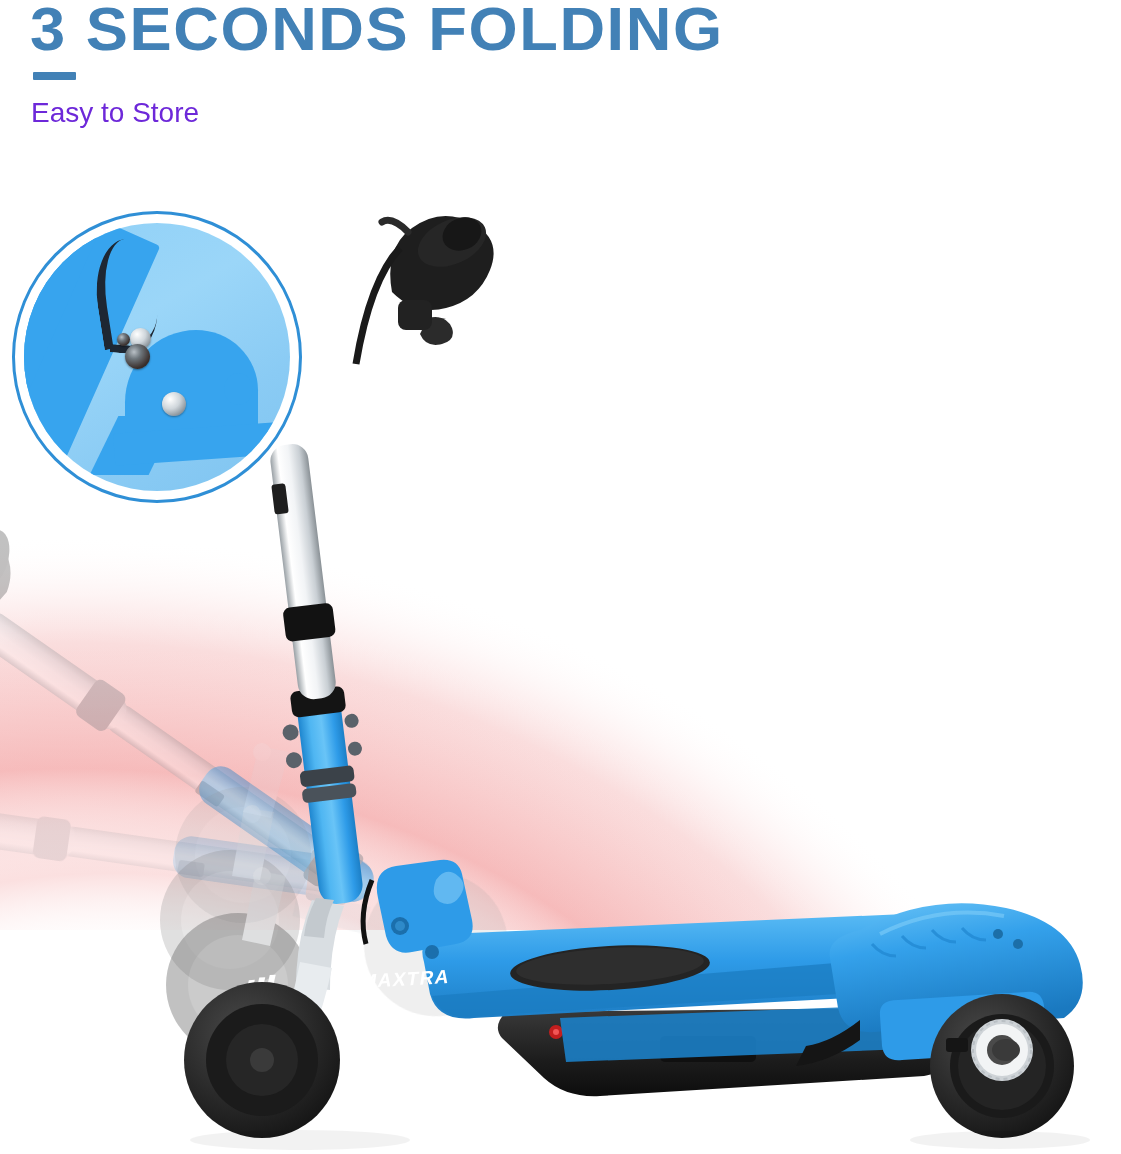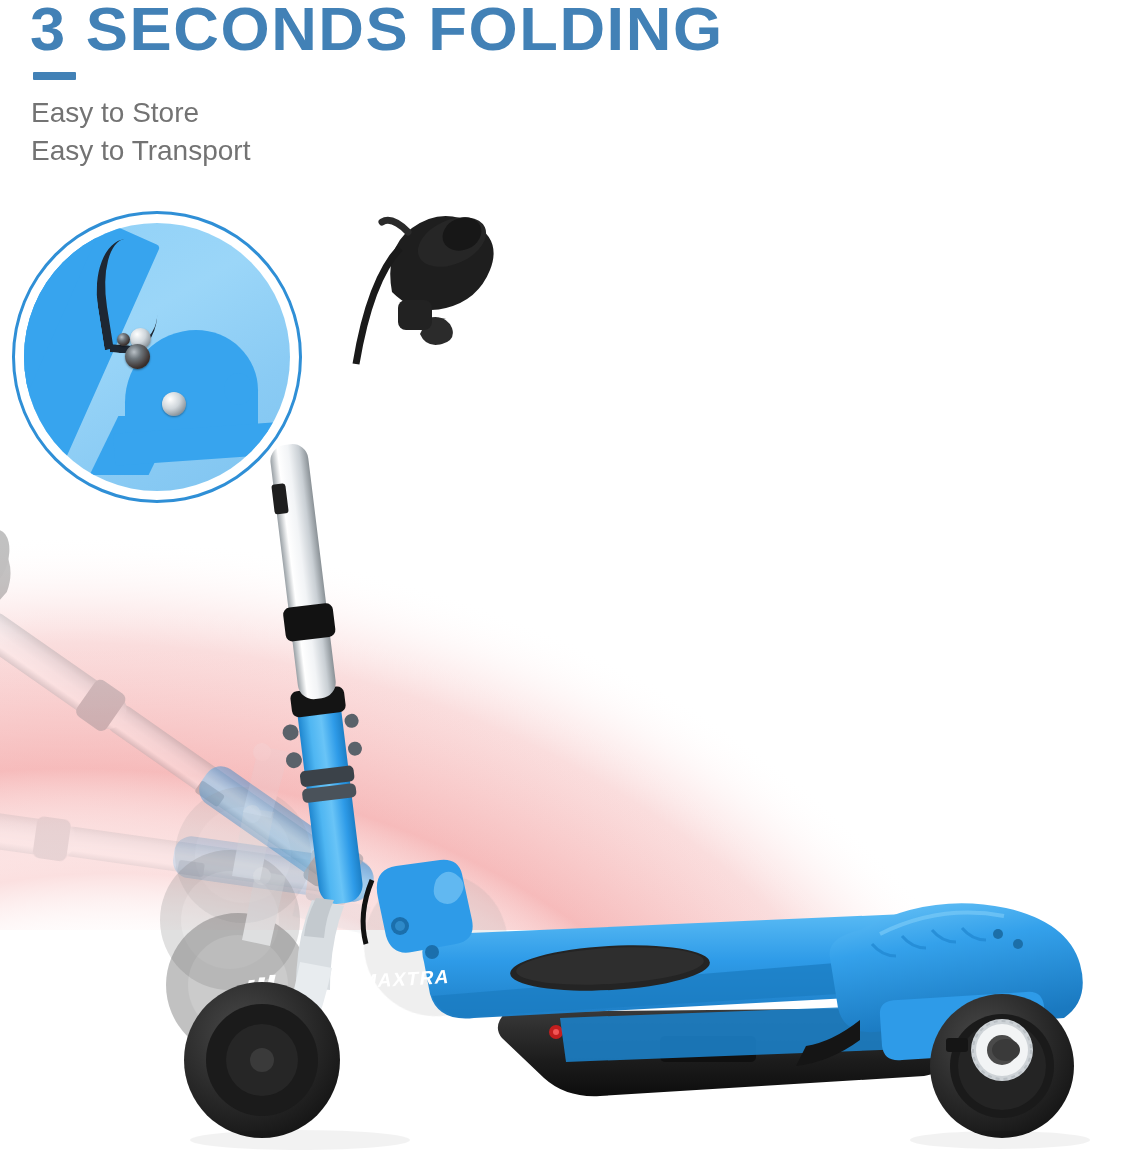--- a/index.html
+++ b/index.html
@@ -26,21 +26,21 @@
     transform-origin:left top;
   }
   .accent-bar{
     position:absolute;left:33px;top:72px;
     width:43px;height:8px;border-radius:1px;
     background:#4281B6;
   }
   .subtitle{
     position:absolute;left:31px;top:94px;
     font-size:28px;line-height:1.36;
-    color:#737373;
+    color:#6d28d9;
     font-weight:400;
     white-space:nowrap;
   }
 
   
   .inset{
     position:absolute;left:12px;top:211px;
     width:290px;height:292px;
     border-radius:50%;
     border:3px solid #2F8FD6;
@@ -368,21 +368,20 @@
 
       <ellipse cx="300" cy="1140" rx="110" ry="10" fill="#000" opacity="0.05"></ellipse>
       <ellipse cx="1000" cy="1140" rx="90" ry="9" fill="#000" opacity="0.05"></ellipse>
     </svg>
   </div>
 
   <div class="headline">3 SECONDS FOLDING</div>
   <div class="accent-bar"></div>
   <div class="subtitle">
     <div>Easy to Store</div>
-    <div>Easy to Transport</div>
   </div>
 
   <div class="inset">
     <div class="inset-photo">
       <div class="plate hinge-stem"></div>
       <div class="plate hinge-stem-hi"></div>
       <div class="plate hinge-deck2"></div>
       <div class="plate hinge-round"></div>
       <div class="plate hinge-notch"></div>
       <div class="plate hinge-deck"></div>

